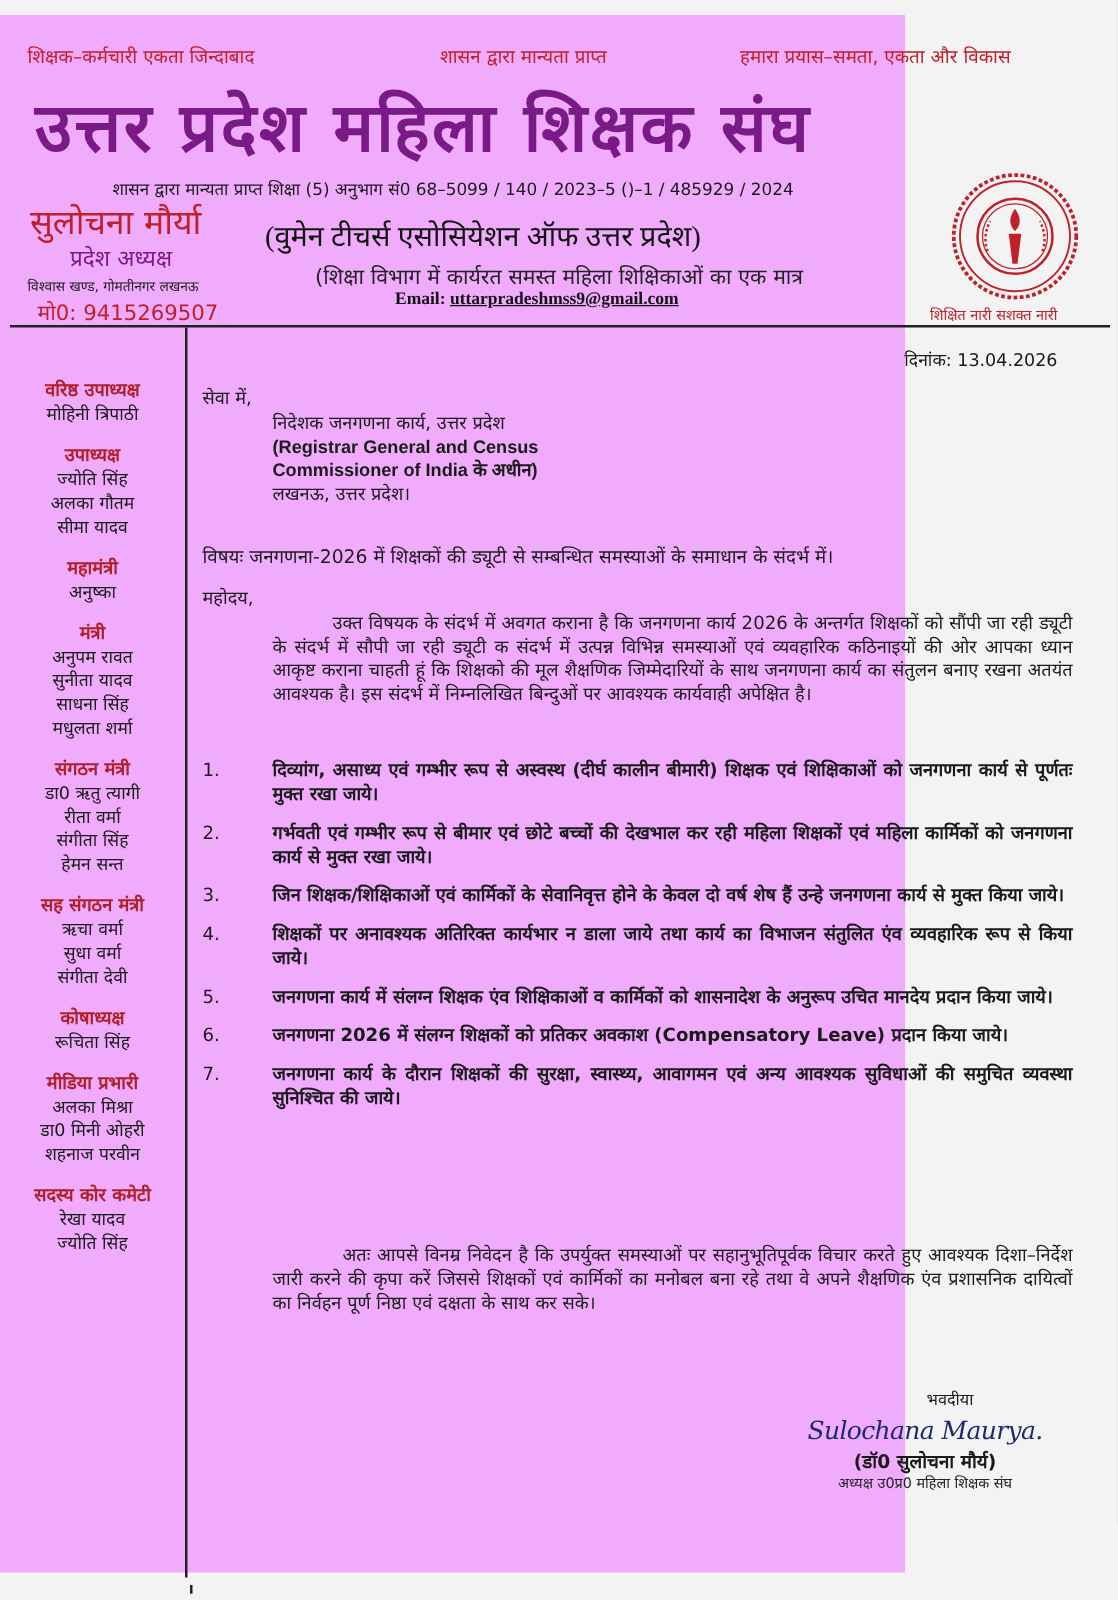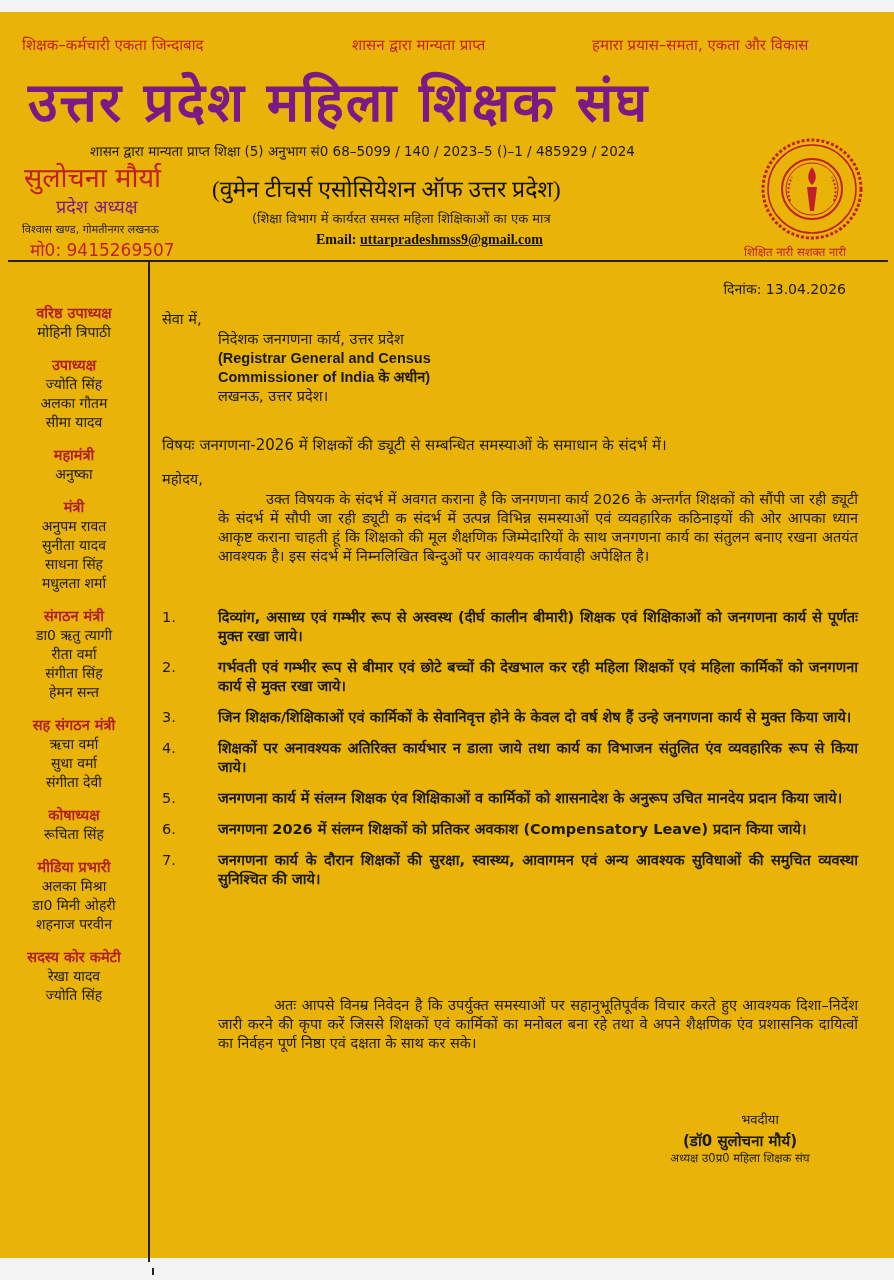--- a/index.html
+++ b/index.html
@@ -1,37 +1,37 @@
 <!DOCTYPE html>
 <html><head>
 <meta charset="utf-8">
 <style>
   * { box-sizing: border-box; margin: 0; padding: 0; }
   html, body { width: 894px; height: 1280px; background: #f3f3f3; overflow: hidden; }
   body { font-family: "DejaVu Sans", sans-serif; color: #1a1a1a; position: relative; }
-  .page { position: absolute; left: 0; top: 12px; width: 894px; height: 1246px; background: #eab308; padding-left: 19px; }
+  .page { position: absolute; left: 0; top: 12px; width: 724px; height: 1246px; background: #f0abfc; padding-left: 19px; }
 
   
   .strap { position: absolute; top: 22px; left: 0; width: 894px; height: 24px; font-size: 15px; color: #c0202a; }
   .strap span { position: absolute; top: 0; white-space: nowrap; }
   .strap .s1 { left: 22px; }
   .strap .s2 { left: 352px; }
   .strap .s3 { left: 592px; }
 
   .title { position: absolute; top: 58px; left: 28px; width: 860px; font-size: 54px; font-weight: bold; color: #7a1a86; letter-spacing: 2px; white-space: nowrap; line-height: 66px; }
 
   .reg { position: absolute; top: 130px; left: 90px; font-size: 13.5px; color: #1a1a1a; white-space: nowrap; }
 
   .pres-name { position: absolute; top: 146px; left: 24px; font-size: 27px; color: #c0202a; white-space: nowrap; }
   .pres-title { position: absolute; top: 182px; left: 56px; font-size: 18px; color: #7a1a86; white-space: nowrap; }
   .pres-addr { position: absolute; top: 209px; left: 22px; font-size: 11px; color: #222; white-space: nowrap; }
   .pres-mobile { position: absolute; top: 226px; left: 30px; font-size: 17px; color: #c0202a; white-space: nowrap; }
 
   .eng-name { position: absolute; top: 160px; left: 212px; font-size: 23px; color: #111; white-space: nowrap; font-family: Liberation Serif, serif; }
-  .tag-line { position: absolute; top: 197px; left: 252px; font-size: 13px; color: #222; white-space: nowrap; }
+  .tag-line { position: absolute; top: 197px; left: 252px; font-size: 17px; color: #222; white-space: nowrap; }
   .email { position: absolute; top: 220px; left: 316px; font-size: 14px; font-weight: bold; font-family: "Liberation Serif", serif; color: #111; white-space: nowrap; }
   .email a { color: #111; text-decoration: underline; }
 
   .seal { position: absolute; top: 125px; left: 760px; width: 104px; height: 104px; }
   .seal-caption { position: absolute; top: 232px; left: 744px; font-size: 11.5px; color: #c0202a; white-space: nowrap; }
 
   .hr-top { position: absolute; top: 248px; left: 8px; width: 880px; height: 2px; background: #222; }
   .vr { position: absolute; top: 250px; left: 148px; width: 2px; height: 1000px; background: #222; }
 
   
@@ -196,18 +196,19 @@
         <div class="pt">
           <div class="pt-num">7.</div>
           <div class="pt-text">जनगणना कार्य के दौरान शिक्षकों की सुरक्षा, स्वास्थ्य, आवागमन एवं अन्य आवश्यक सुविधाओं की समुचित व्यवस्था सुनिश्चित की जाये।</div>
         </div>
       </div>
     <div class="closing">अतः आपसे विनम्र निवेदन है कि उपर्युक्त समस्याओं पर सहानुभूतिपूर्वक विचार करते हुए आवश्यक दिशा–निर्देश जारी करने की कृपा करें जिससे शिक्षकों एवं कार्मिकों का मनोबल बना रहे तथा वे अपने शैक्षणिक एंव प्रशासनिक दायित्वों का निर्वहन पूर्ण निष्ठा एवं दक्षता के साथ कर सके।</div>
   </div>
 
   <div class="sign">
     <div class="sign-yours">भवदीया</div>
+    <div class="sign-script">Sulochana Maurya.</div>
     <div class="sign-name">(डॉ0 सुलोचना मौर्य)</div>
     <div class="sign-title">अध्यक्ष उ0प्र0 महिला शिक्षक संघ</div>
   </div>
 
   <div class="tick"></div>
 </div>
 
 </body></html>

